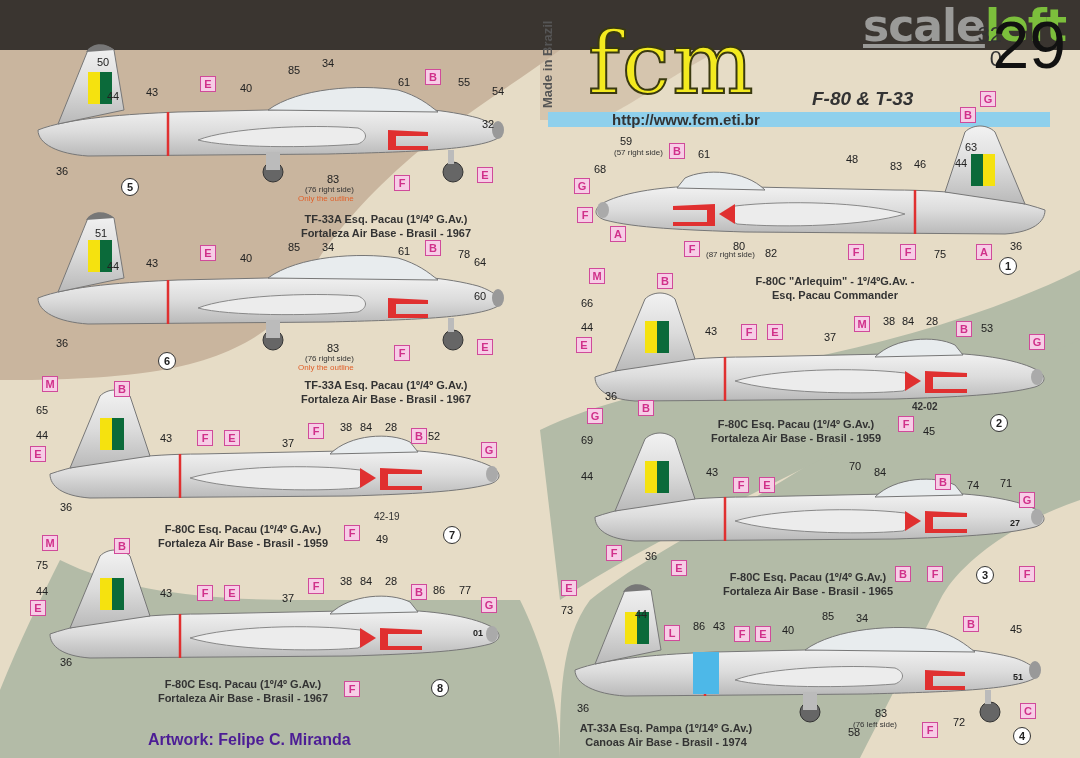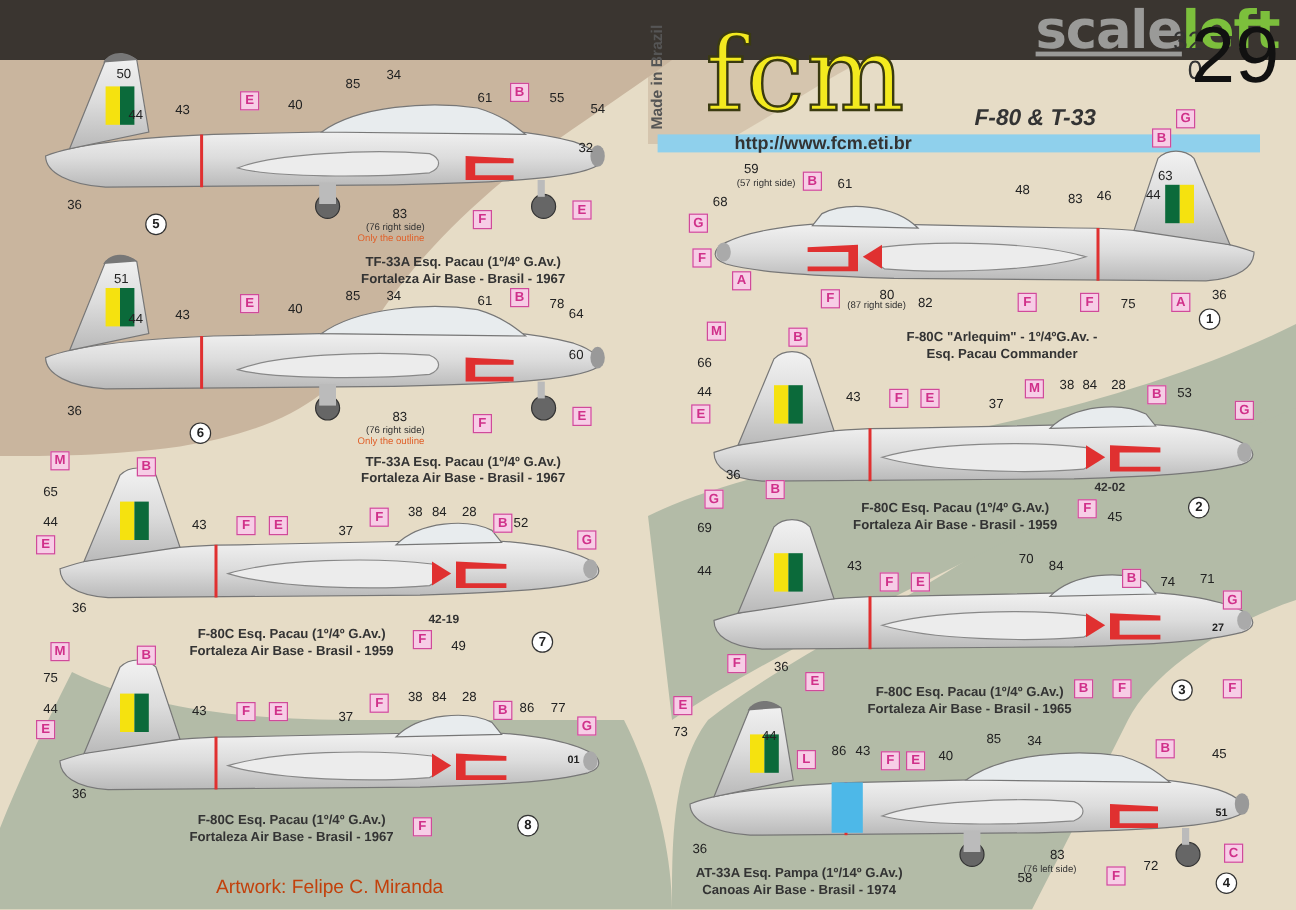--- a/index.html
+++ b/index.html
@@ -16,21 +16,21 @@
   .subtitle{position:absolute;left:812px;top:88px;font-size:19px;font-weight:bold;font-style:italic;color:#333;}
   .urlbar{position:absolute;left:548px;top:112px;width:502px;height:15px;background:#8fd0ec;}
   .url{position:absolute;left:612px;top:112px;font-size:15px;font-weight:bold;color:#333;line-height:15px;}
   .plane{position:absolute;}
   .tag{position:absolute;width:14px;height:14px;border:1px solid #d04a9a;background:#f7cde6;color:#d0308a;font-size:11px;font-weight:bold;line-height:14px;text-align:center;}
   .num{position:absolute;font-size:11px;color:#222;white-space:nowrap;}
   .cap{position:absolute;font-size:11px;font-weight:bold;color:#333;text-align:center;line-height:14px;white-space:nowrap;}
   .note{position:absolute;font-size:8px;color:#333;white-space:nowrap;}
   .note.orange{color:#e0602a;}
   .circle{position:absolute;width:16px;height:16px;border:1.5px solid #333;border-radius:50%;background:#fff;font-size:11px;font-weight:bold;text-align:center;line-height:16px;color:#222;}
-  .artwork{position:absolute;left:180px;top:731px;font-size:16px;font-weight:normal;color:#c2410c;}
+  .artwork{position:absolute;left:148px;top:731px;font-size:16px;font-weight:bold;color:#4c1d95;}
 </style>
 </head>
 <body>
 
 <svg id="camo" viewBox="0 0 1080 758">
   <rect width="1080" height="758" fill="#e6dcc6"></rect>
 
   <path d="M0 50 L560 50 C520 80 470 110 420 150 C360 200 320 250 300 290 C280 330 230 360 150 372 C90 380 40 380 0 380 Z" fill="#c9b59e"></path>
   <path d="M540 50 L720 50 C680 70 640 100 600 120 L540 120 Z" fill="#c9b59e" opacity="0.6"></path>
 
@@ -169,21 +169,21 @@
 <span class="tag" style="left:308px;top:423px">F</span>
 <span class="num" style="left:340px;top:421px">38</span>
 <span class="num" style="left:360px;top:421px">84</span>
 <span class="num" style="left:385px;top:421px">28</span>
 <span class="tag" style="left:411px;top:428px">B</span>
 <span class="num" style="left:428px;top:430px">52</span>
 <span class="tag" style="left:481px;top:442px">G</span>
 <span class="num" style="left:60px;top:501px">36</span>
 <span class="tag" style="left:344px;top:525px">F</span>
 <span class="num" style="left:376px;top:533px">49</span>
-<span class="note" style="left:357px;top:511px;font-size:10px;font-weight:bold">42-19</span>
+<span class="note" style="left:374px;top:511px;font-size:10px;font-weight:normal">42-19</span>
 <span class="circle" style="left:443px;top:526px">7</span>
 <div class="cap" style="left:143px;top:522px;width:200px">
     <div>F-80C Esq. Pacau (1º/4º G.Av.)</div>
     <div>Fortaleza Air Base - Brasil - 1959</div>
   </div>
 
 <div class="plane" style="left:30px;top:542px;width:480px;height:140px;">
   <svg width="480" height="130">
       <use href="#f80"></use>
     </svg>

